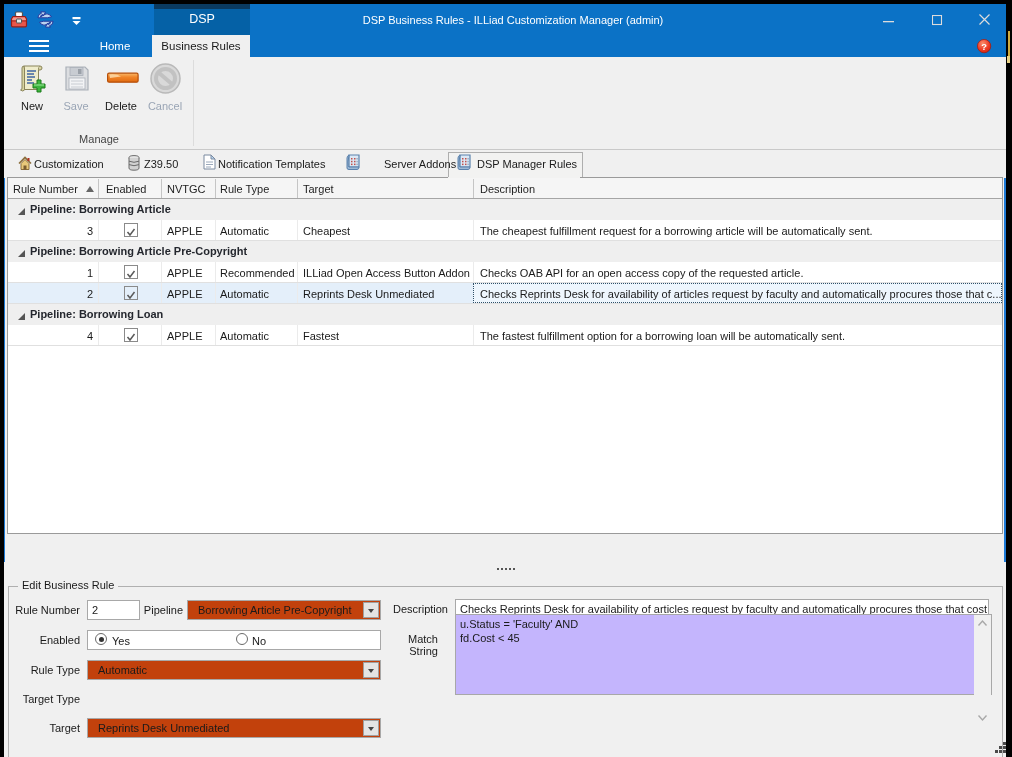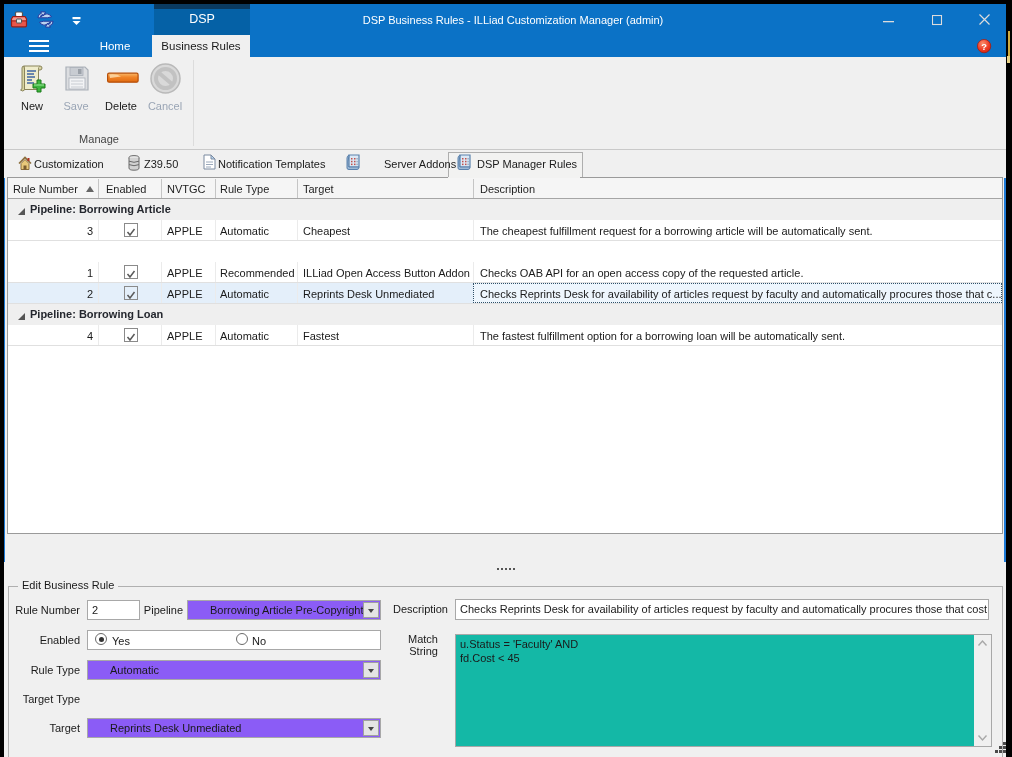--- a/index.html
+++ b/index.html
@@ -38,21 +38,21 @@
 .cnum{position:absolute;left:0px;top:5px;width:85px;text-align:right;font-size:11px;color:#1a1a1a;}
 .cbx{position:absolute;left:116px;top:3px;width:12px;height:12px;background:#fff;border:1px solid #8a8a8a;}
 .tri{position:absolute;left:10px;top:9px;width:0;height:0;border-left:7px solid transparent;border-bottom:7px solid #555;}
 
 #editpanel{position:absolute;left:4px;top:534px;width:1002px;height:197px;background:#f0f0f0;border-bottom:1px solid #c0c0c0;box-sizing:border-box;margin-top:28px;}
 .dot{position:absolute;top:6px;width:2px;height:2px;background:#555;}
 #gbox{position:absolute;left:4px;top:24px;width:993px;height:170px;border:1px solid #b0b0b0;}
 #gleg{position:absolute;left:14px;top:17px;background:#f0f0f0;padding:0 4px;font-size:11px;color:#1a1a1a;}
 .flabel{position:absolute;font-size:11px;color:#1a1a1a;text-align:right;}
 .tinput{position:absolute;background:#fff;border:1px solid #a8a8a8;box-sizing:border-box;font-size:11px;color:#1a1a1a;line-height:18px;padding-left:4px;white-space:nowrap;overflow:hidden;}
-.combo{position:absolute;background:#8b5cf6;border:1px solid #a8a8a8;box-sizing:border-box;font-size:11px;color:#1a1a1a;line-height:18px;padding-left:22px;}
+.combo{position:absolute;background:#c2410c;border:1px solid #a8a8a8;box-sizing:border-box;font-size:11px;color:#1a1a1a;line-height:18px;padding-left:10px;}
 .cbtn{position:absolute;right:1px;top:1px;width:16px;height:16px;background:#e4e4e4;border:1px solid #a0a0a0;box-sizing:border-box;}
 .cbtn:after{content:"";position:absolute;left:4px;top:6px;width:0;height:0;border-left:3.5px solid transparent;border-right:3.5px solid transparent;border-top:4px solid #444;}
 
 #grip{position:absolute;}
 </style>
 </head>
 <body>
 <div id="win">
   <div id="inner"></div>
   <div class="abs" style="left:1008px;top:31px;width:2px;height:26px;background:#cfac3e;"></div>
@@ -243,20 +243,24 @@
       <div class="ctext" style="left:159px;">APPLE</div>
       <div class="ctext" style="left:212px;">Automatic</div>
       <div class="ctext" style="left:295px;">Cheapest</div>
       <div class="ctext" style="left:472px;">The cheapest fulfillment request for a borrowing article will be automatically sent.</div>
       <div class="vsep" style="left:90px;"></div>
         <div class="vsep" style="left:153px;"></div>
         <div class="vsep" style="left:207px;"></div>
         <div class="vsep" style="left:289px;"></div>
         <div class="vsep" style="left:465px;"></div>
     </div>
+    <div class="grow" style="top:63px;">
+        <div class="tri"></div>
+        <div class="gtext">Pipeline: Borrowing Article Pre-Copyright</div>
+      </div>
     <div class="drow" style="top:84px;">
       <div class="cnum">1</div>
         <div class="cbx"><svg width="12" height="12" viewBox="0 0 12 12">
             <path d="M2.5 6 L5 9 L9.5 3" stroke="#5a5a5a" stroke-width="1.5" fill="none"></path>
           </svg></div>
       <div class="ctext" style="left:159px;">APPLE</div>
       <div class="ctext" style="left:212px;">Recommended</div>
       <div class="ctext" style="left:295px;">ILLiad Open Access Button Addon</div>
       <div class="ctext" style="left:472px;">Checks OAB API for an open access copy of the requested article.</div>
       <div class="vsep" style="left:90px;"></div>
@@ -322,21 +326,21 @@
     <div class="radio" style="position:absolute;left:232px;top:71px;width:12px;height:12px;border:1px solid #6a6a6a;border-radius:50%;background:#fff;box-sizing:border-box;"></div>
     <div style="position:absolute;left:248px;top:73px;font-size:11px;color:#1a1a1a;">No</div>
     <div class="flabel" style="left:0px;top:102px;width:76px;">Rule Type</div>
     <div class="combo" style="left:83px;top:98px;width:294px;height:20px;">Automatic<div class="cbtn"></div></div>
     <div class="flabel" style="left:0px;top:131px;width:76px;">Target Type</div>
     <div class="flabel" style="left:0px;top:160px;width:76px;">Target</div>
     <div class="combo" style="left:83px;top:156px;width:294px;height:20px;">Reprints Desk Unmediated<div class="cbtn"></div></div>
     <div class="flabel" style="left:380px;top:41px;width:64px;">Description</div>
     <div class="tinput" style="left:451px;top:37px;width:534px;height:21px;">Checks Reprints Desk for availability of articles request by faculty and automatically procures those that cost le</div>
     <div class="flabel" style="left:376px;top:71px;width:58px;">Match String</div>
-    <div style="position:absolute;left:451px;top:72px;width:537px;height:113px;background:#14b8a6;border:1px solid #a8a8a8;box-sizing:border-box;">
+    <div style="position:absolute;left:451px;top:52px;width:537px;height:81px;background:#c4b5fd;border:1px solid #a8a8a8;box-sizing:border-box;">
       <div style="position:absolute;left:4px;top:2px;font-size:11px;color:#1a1a1a;line-height:14px;">u.Status = 'Faculty' AND<br>fd.Cost &lt; 45</div>
       <div style="position:absolute;right:0px;top:0px;width:17px;height:111px;background:#f0f0f0;">
         <svg width="17" height="111" viewBox="0 0 17 111">
             <path d="M4.5 10.5 L8.5 6 L12.5 10.5" stroke="#a8a8a8" stroke-width="1.4" fill="none"></path>
             <path d="M4.5 100.5 L8.5 105 L12.5 100.5" stroke="#a8a8a8" stroke-width="1.4" fill="none"></path>
           </svg>
       </div>
     </div>
   </div>
   <div id="grip">

